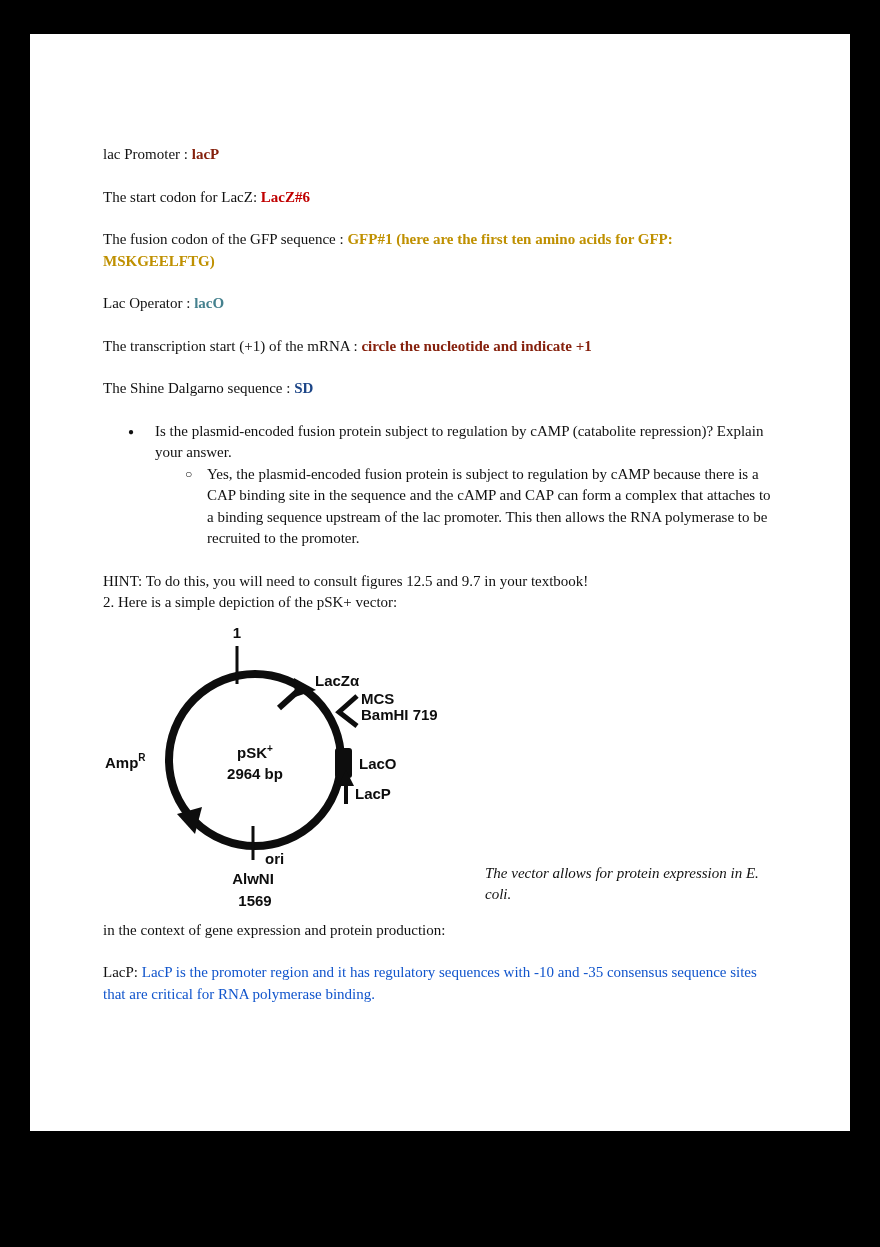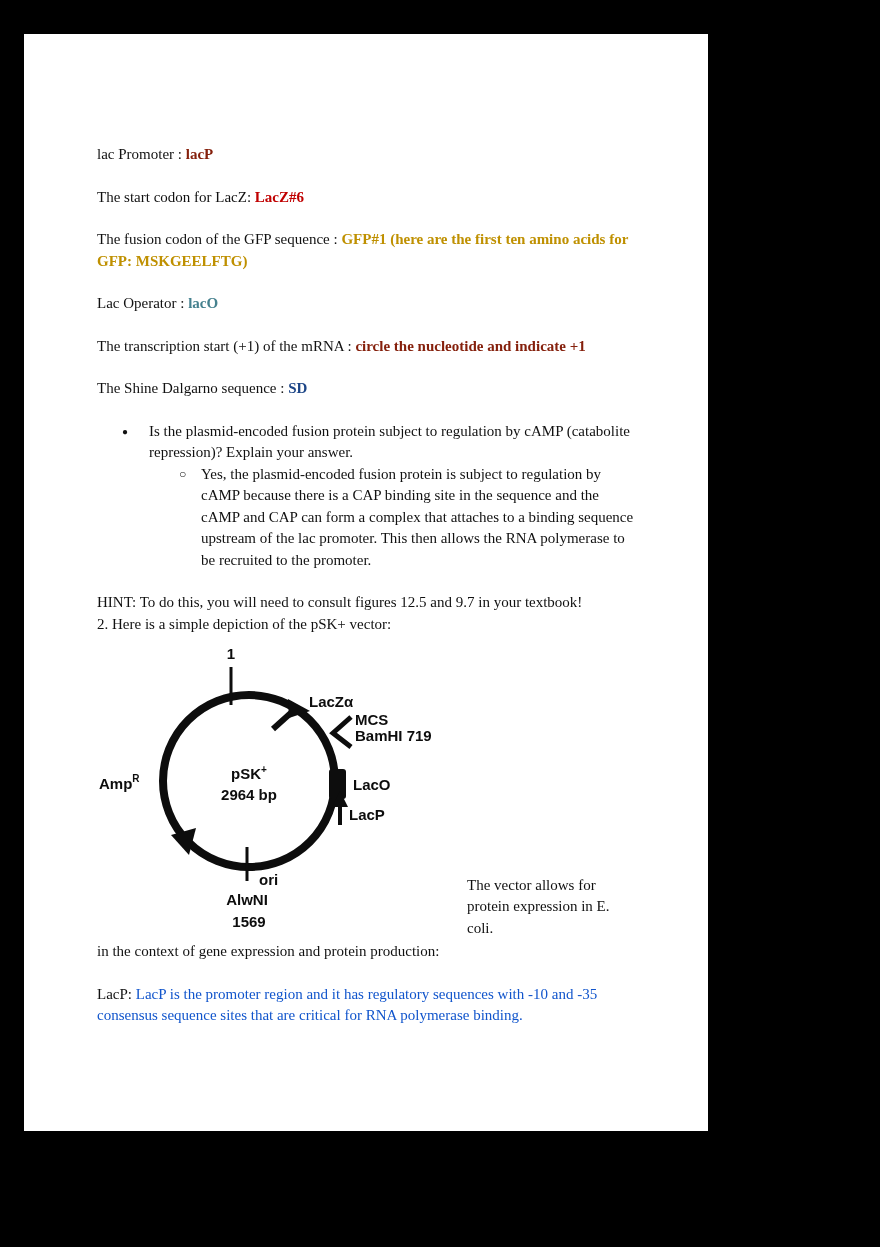--- a/index.html
+++ b/index.html
@@ -5,22 +5,22 @@
   html, body { margin: 0; padding: 0; }
   body {
     width: 880px; height: 1247px;
     background: #000;
     position: relative;
     font-family: "Liberation Serif", serif;
     overflow: hidden;
   }
   .page {
     position: absolute;
-    left: 24px; top: 34px;
-    width: 684px; height: 1097px;
+    left: 30px; top: 34px;
+    width: 820px; height: 1097px;
     background: #ffffff;
     box-sizing: border-box;
     padding: 110px 73px 0 73px;
     color: #111;
     font-size: 15px;
     line-height: 21.5px;
   }
   p { margin: 0 0 21px 0; }
   p.tight { margin: 0; }
   .maroon  { color: #85200c; font-weight: bold; }
@@ -34,21 +34,21 @@
   .li-row { display: flex; }
   .li-level1 { margin-left: 25px; }
   .li-level1 .bullet { width: 27px; flex: 0 0 27px; font-size: 10px; line-height: 21.5px; }
   .li-level2 { margin-left: 82px; }
   .li-level2 .bullet { width: 22px; flex: 0 0 22px; font-size: 12px; line-height: 21.5px; }
   .li-text { flex: 1 1 auto; }
 
   .figure-row { display: flex; align-items: flex-end; margin: 6px 0 0 0; }
   .figure-row svg { display: block; flex: 0 0 345px; }
   .side-note { width: 318px; margin-left: 25px; margin-bottom: 2px; }
-  .side-note p { margin: 0; }
+  .side-note p { margin: 12px; font-style: italic; }
 
   svg text {
     font-family: "Liberation Sans", sans-serif;
     font-weight: bold;
     font-size: 15px;
     fill: #0d0d0d;
   }
   svg .stroke { stroke: #0d0d0d; fill: none; }
   svg .fill { fill: #0d0d0d; }
 </style>

